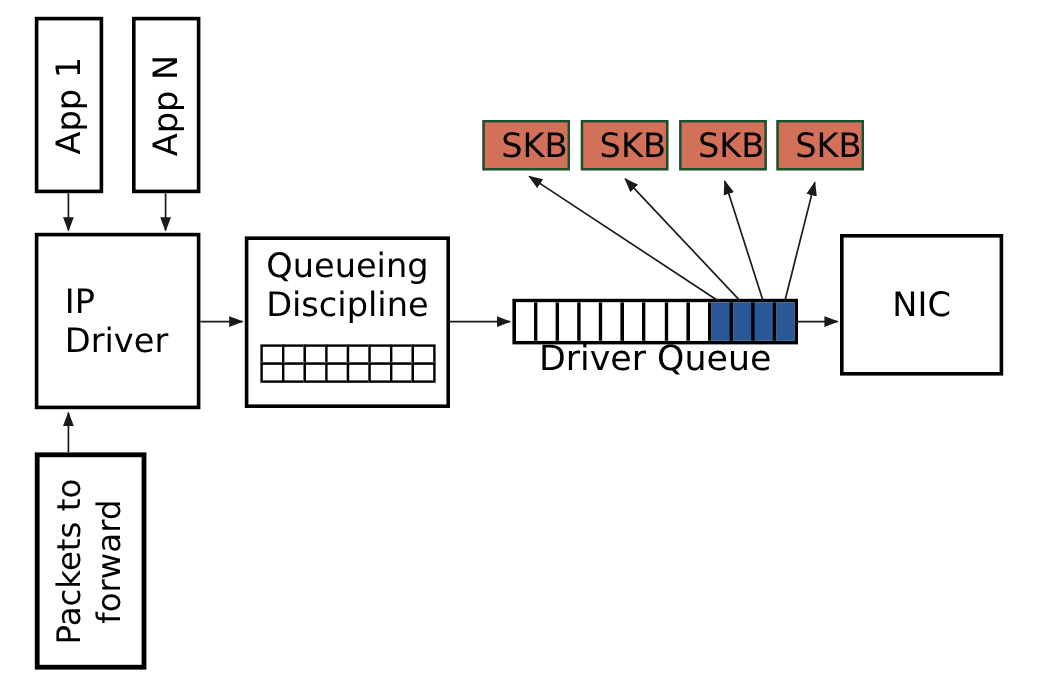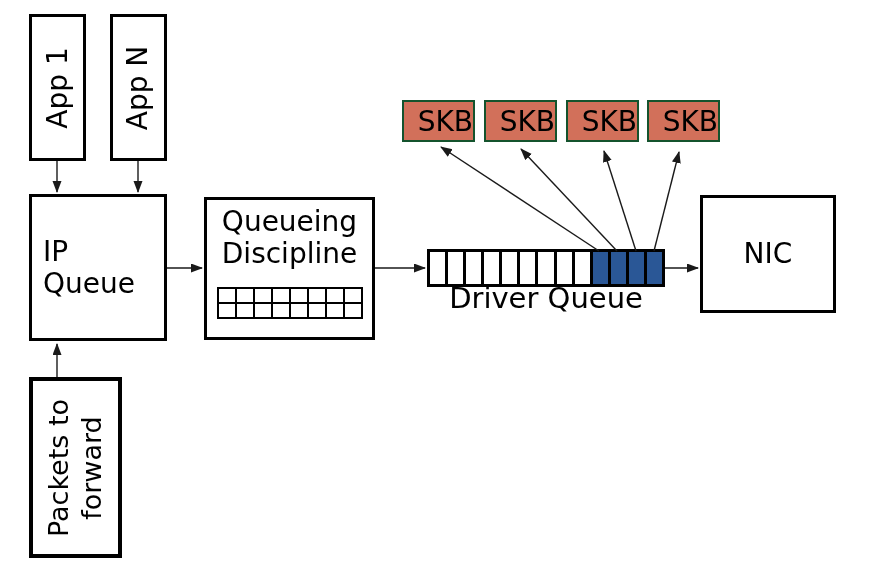--- a/index.html
+++ b/index.html
@@ -10,21 +10,21 @@
   .box{
     position:absolute;background:#fff;border:3px solid #000;box-sizing:border-box;
     display:flex;align-items:center;justify-content:center;font-size:28px;line-height:32px;
   }
   .vlabel{transform:rotate(-90deg);white-space:nowrap;text-align:center;}
   .vlabel .ln{display:block;}
   
   #app1{left:29px;top:14px;width:57px;height:147px;}
   #appN{left:110px;top:14px;width:57px;height:147px;}
   #ipstack{left:29px;top:194px;width:138px;height:147px;justify-content:flex-start;}
-  #ipstack .txt{padding-left:11px;text-align:left;}
+  #ipstack .txt{padding-left:22px;text-align:left;}
   #ipstack .txt .ln{display:block;}
   #packets{left:29px;top:377px;width:93px;height:181px;border-width:4px;font-size:27px;line-height:33px;}
   #qdisc{left:204px;top:197px;width:171px;height:143px;flex-direction:column;justify-content:flex-start;padding-top:6px;}
   #qdisc .txt{text-align:center;}
   #qdisc .txt .ln{display:block;line-height:32px;}
   #nic{left:700px;top:195px;width:136px;height:118px;}
   
   #qdisc-grid{margin-top:17px;}
   .qgrid-row{display:flex;height:17px;}
   .qgrid-row + .qgrid-row{margin-top:-2px;}
@@ -54,21 +54,21 @@
     <span class="vlabel">App 1</span>
   </div>
 
   <div class="box" id="appN">
     <span class="vlabel">App N</span>
   </div>
 
   <div class="box" id="ipstack">
     <span class="txt">
       <span class="ln">IP</span>
-      <span class="ln">Queue</span>
+      <span class="ln">Driver</span>
     </span>
   </div>
 
   <div class="box" id="packets">
     <span class="vlabel">
       <span class="ln">Packets to</span>
       <span class="ln">forward</span>
     </span>
   </div>
 

